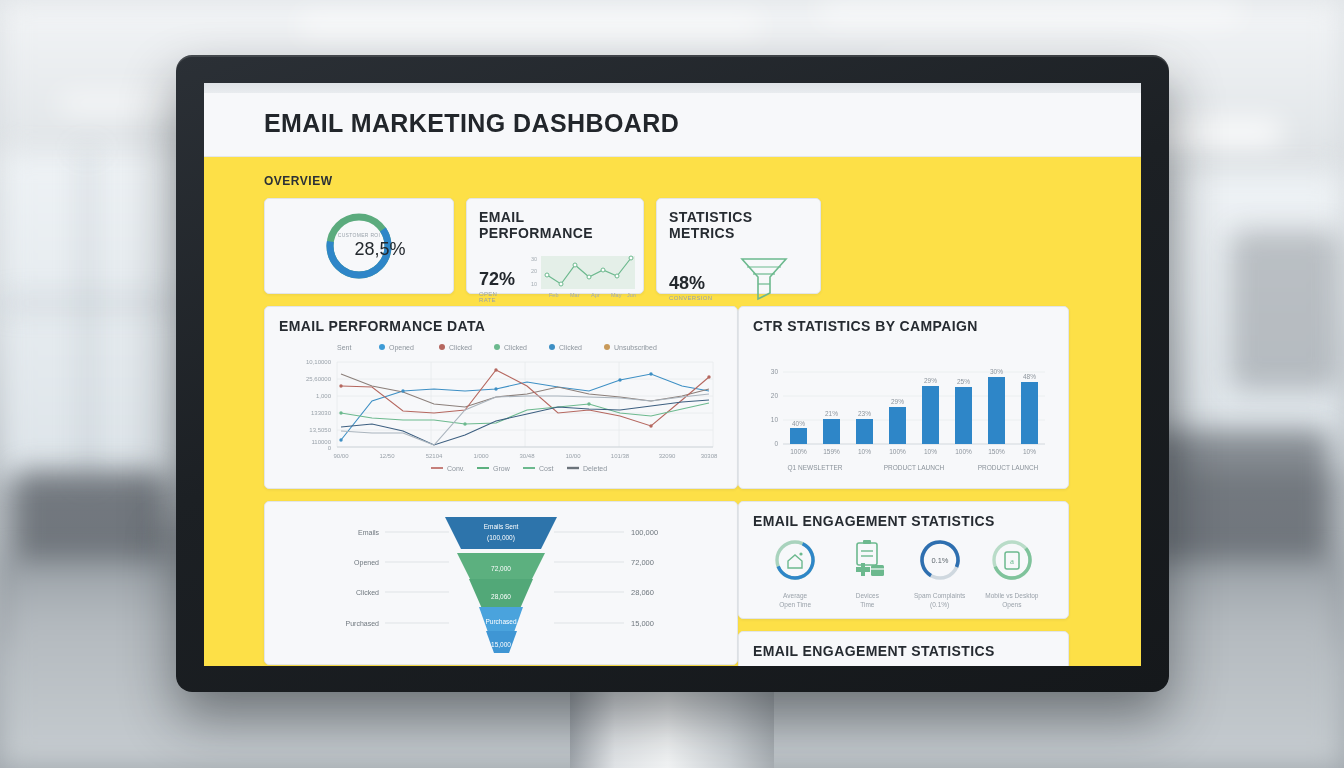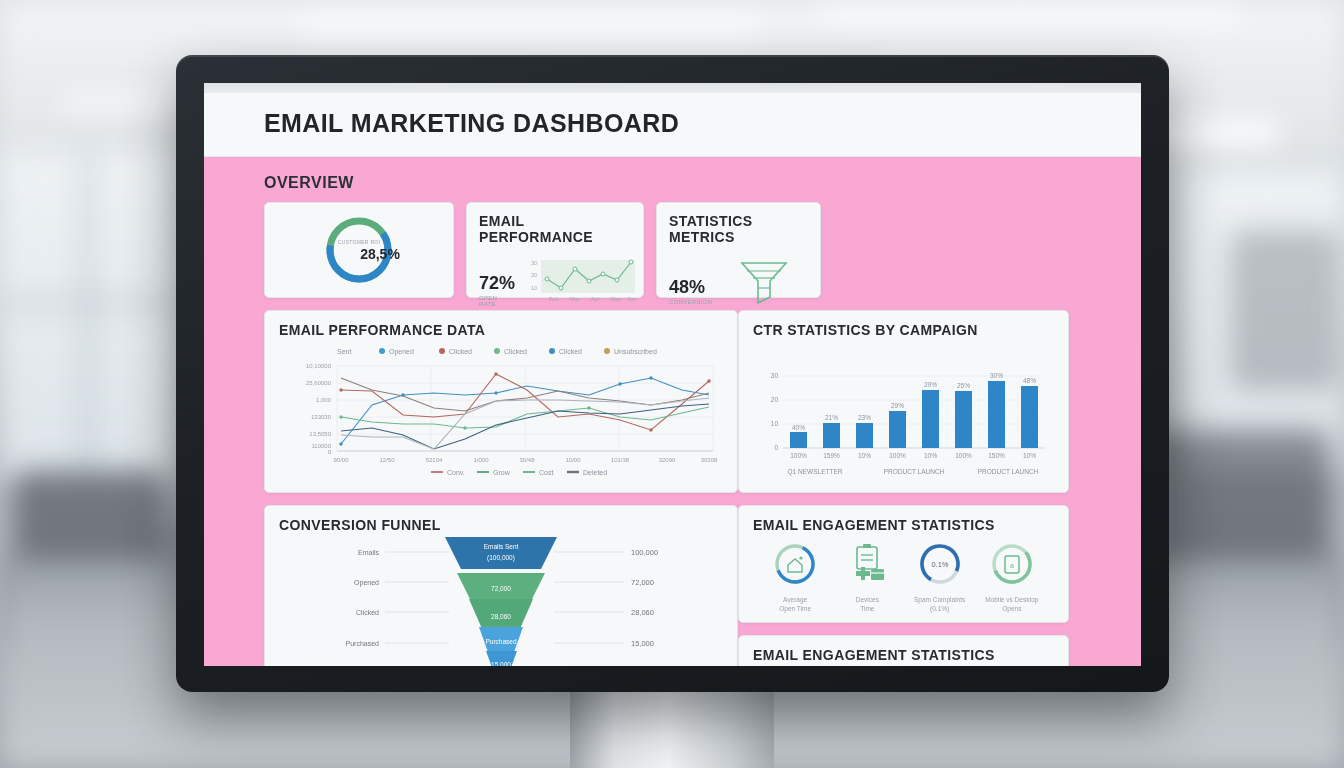--- a/index.html
+++ b/index.html
@@ -54,37 +54,37 @@
     overflow: hidden;
   }
   #stand-neck {
     position: absolute;
     left: 570px; top: 692px;
     width: 204px; height: 76px;
     background: linear-gradient(90deg,#9fa5ab 0%, #e2e5e8 22%, #f2f4f5 48%, #cdd2d6 78%, #a8aeb3 100%);
   }
 
   
-  .page { width: 937px; height: 583px; background: #f9a8d4; position: relative; }
+  .page { width: 937px; height: 583px; background: #fde047; position: relative; }
   .topbar {
     height: 10px;
     background: linear-gradient(180deg,#dfe3e7,#e9ecef);
   }
   .titlebar {
     background: #f7f8fa;
     padding: 16px 60px 18px 60px;
     border-bottom: 1px solid #e4e7ea;
   }
   .dash-title {
     font-size: 25px; font-weight: bold; letter-spacing: .4px;
     color: #22262b;
   }
   .body-area { padding: 17px 60px 0 60px; }
   .section-label {
-    font-size: 16px; font-weight: bold; letter-spacing: .5px;
+    font-size: 12px; font-weight: bold; letter-spacing: .5px;
     color: #2b3036; margin-bottom: 10px;
   }
 
   .card {
     background: #f7f8fa;
     border: 1px solid #e2e5e9;
     border-radius: 5px;
     box-shadow: 0 1px 3px rgba(30,40,50,.07);
   }
   .card-title {
@@ -102,21 +102,21 @@
   .donut-wrap { position: relative; width: 72px; height: 72px; }
   .donut-center {
     position: absolute; inset: 0;
     display: flex; flex-direction: column;
     align-items: center; justify-content: center;
   }
   .donut-sub {
     font-size: 5px; color: #9aa3ab; letter-spacing: .3px;
     filter: blur(.5px); margin-bottom: 1px;
   }
-  .donut-val { font-size: 14px; font-weight: bold; color: #23282d; margin-left: 42px; }
+  .donut-val { font-size: 18px; font-weight: normal; color: #23282d; margin-left: 42px; }
 
   .kpi-bottom { display: flex; align-items: flex-end; gap: 8px; margin-top: 12px; }
   .big-num { font-size: 18px; font-weight: bold; color: #23282d; line-height: 1; }
   .small-sub {
     font-size: 6px; color: #98a1a9; letter-spacing: .3px;
     filter: blur(.4px); margin-top: 3px;
   }
   .sparkbox { flex: 1; }
 
   
@@ -409,21 +409,20 @@
                 <text class="grp-label" x="161" y="136" text-anchor="middle">PRODUCT LAUNCH</text>
                 <text class="grp-label" x="255" y="136" text-anchor="middle">PRODUCT LAUNCH</text>
               </g>
             </svg>
           </div>
         </div>
 
         <div class="grid-row">
 
           <div class="card panel-lg panel-pad" style="height:164px;">
-            <div class="card-title">CONVERSION FUNNEL</div>
             <svg width="444" height="140" viewBox="0 0 444 140">
               <g>
                 <text class="funnel-stage-label" x="100" y="22" text-anchor="end">Emails</text>
                 <text class="funnel-stage-label" x="100" y="52" text-anchor="end">Opened</text>
                 <text class="funnel-stage-label" x="100" y="82" text-anchor="end">Clicked</text>
                 <text class="funnel-stage-label" x="100" y="113" text-anchor="end">Purchased</text>
               </g>
               <g stroke="#dfe3e6" stroke-width="1">
                 <line x1="106" y1="19" x2="170" y2="19"></line>
                 <line x1="106" y1="49" x2="170" y2="49"></line>

